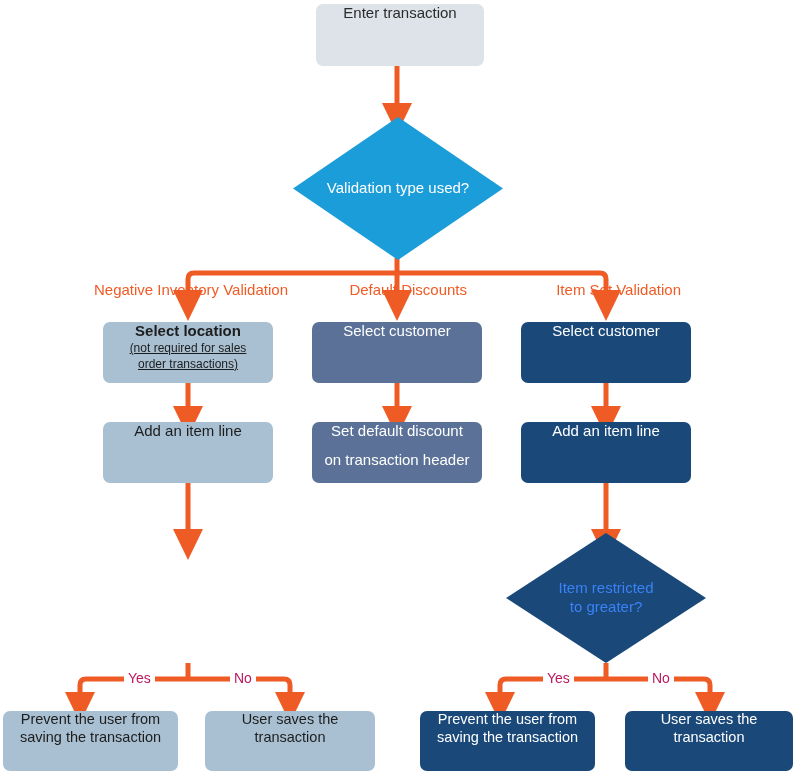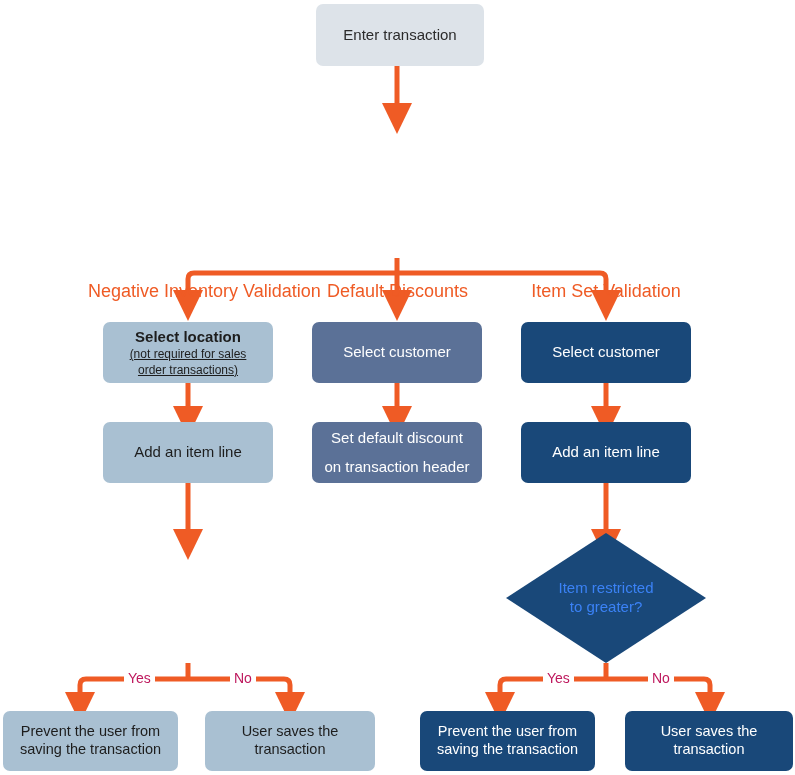--- a/index.html
+++ b/index.html
@@ -22,21 +22,21 @@
     width: 795px;
     height: 775px;
     pointer-events: none;
   }
   .node {
     position: absolute;
     box-sizing: border-box;
     display: flex;
     flex-direction: column;
     align-items: center;
-    justify-content: center;
+    justify-content: flex-start;
     text-align: center;
     border-radius: 7px;
     line-height: 1.22;
     z-index: 2;
   }
   .node .main {
     display: block;
   }
   .node .sub {
     display: block;
@@ -98,23 +98,23 @@
     color: #be185d;
     font-size: 14px;
     white-space: nowrap;
     background: #ffffff;
     padding: 0 4px;
     z-index: 4;
   }
   .branch-label {
     position: absolute;
     color: #ef5b25;
-    font-size: 18px;
+    font-size: 15px;
     white-space: nowrap;
-    text-align: center;
+    text-align: right;
     z-index: 4;
   }
 </style>
 </head>
 <body>
 
 <div id="canvas">
 
   <svg id="connectors" viewBox="0 0 795 775" width="795" height="775" xmlns="http://www.w3.org/2000/svg">
     <defs>
@@ -145,20 +145,26 @@
       <line x1="606" y1="663" x2="606" y2="679"></line>
       <path d="M606,679 L506,679 Q500,679 500,685 L500,693" marker-end="url(#ar)"></path>
       <path d="M606,679 L704,679 Q710,679 710,685 L710,693" marker-end="url(#ar)"></path>
     </g>
   </svg>
 
   <div class="node n-light" style="left:316px; top:4px; width:168px; height:62px;">
     <span class="main">Enter transaction</span>
   </div>
 
+  <div class="diamond d-cyan" style="left:293px; top:117px; width:210px; height:143px;">
+    <svg class="shape" viewBox="0 0 210 143" preserveAspectRatio="none" xmlns="http://www.w3.org/2000/svg">
+      <polygon points="105,0 210,71.5 105,143 0,71.5" fill="#1b9dd9"></polygon>
+    </svg>
+    <div class="dlabel">Validation type used?</div>
+  </div>
 
   <div class="branch-label" style="left:88px; top:281px; width:200px;">Negative Inventory Validation</div>
   <div class="branch-label" style="left:327px; top:281px; width:140px;">Default Discounts</div>
   <div class="branch-label" style="left:531px; top:281px; width:150px;">Item Set Validation</div>
 
   <div class="node n-bluegray" style="left:103px; top:322px; width:170px; height:61px;">
     <span class="main">Select location</span>
     <span class="sub">(not required for sales</span>
     <span class="sub">order transactions)</span>
   </div>

